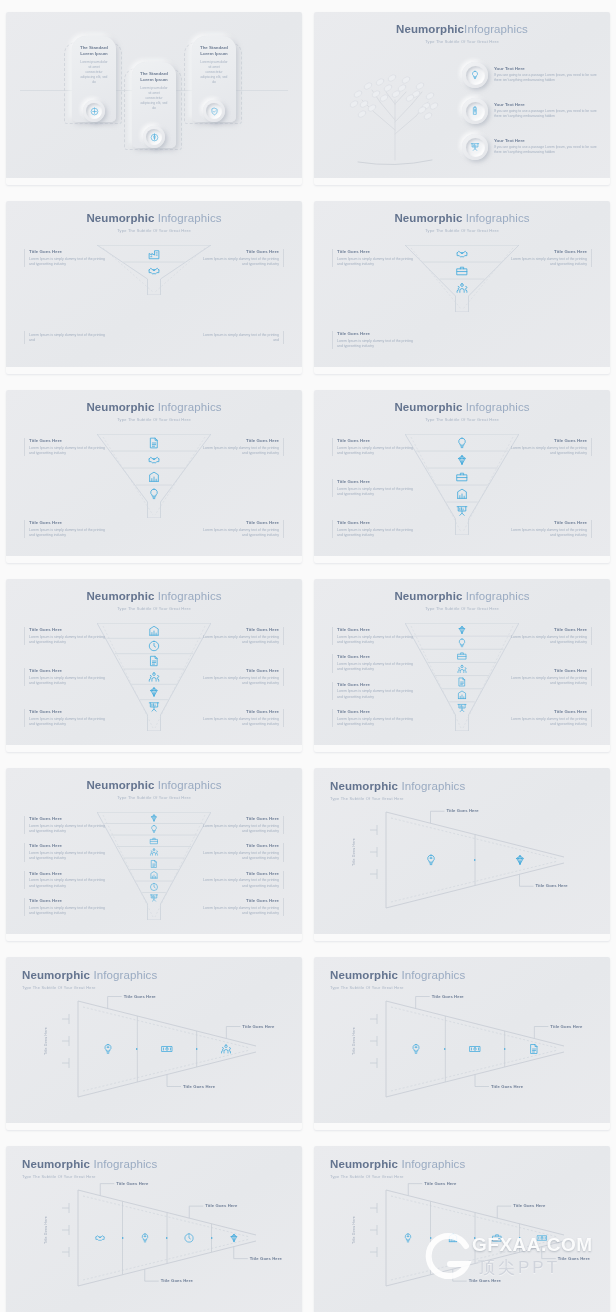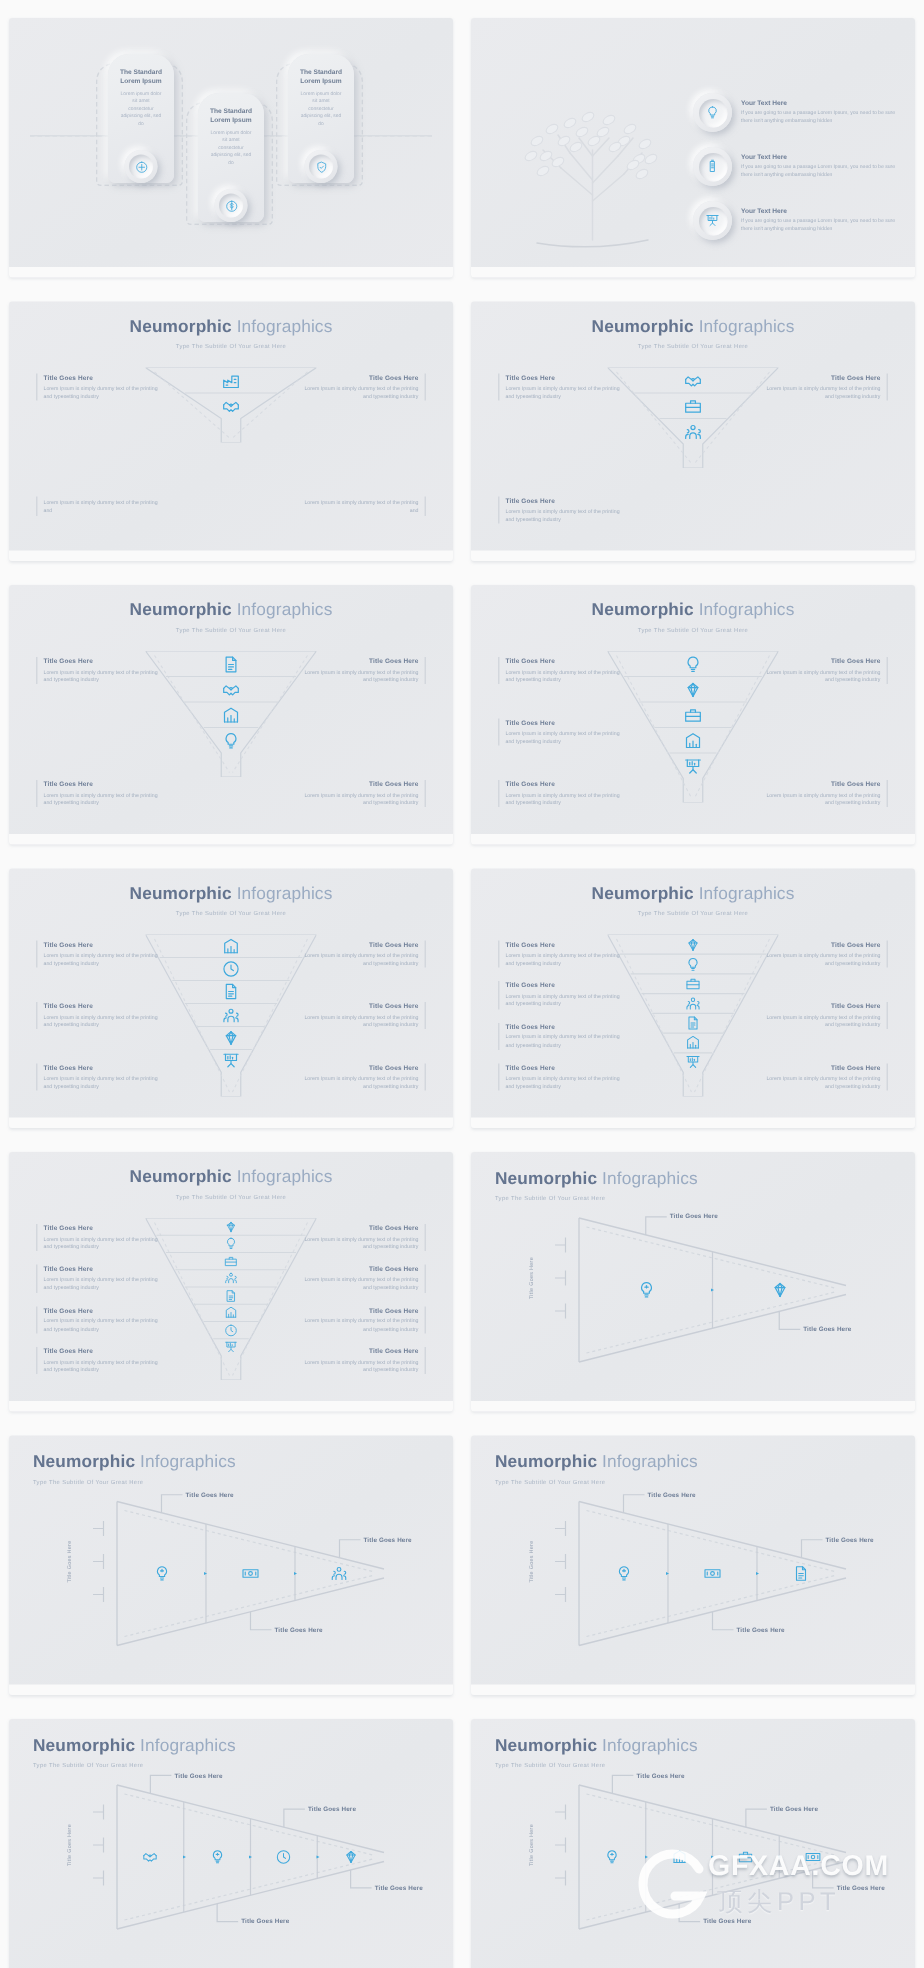--- a/index.html
+++ b/index.html
@@ -152,20 +152,24 @@
               <svg width="9" height="9" viewBox="0 0 24 24" fill="none" stroke="#3fa9dd" stroke-width="1.5" stroke-linecap="round" stroke-linejoin="round">
                 <path d="M12 3l7 3v5c0 4.5-3 8.3-7 10-4-1.7-7-5.5-7-10V6z"></path>
                 <path d="M9 12l2 2 4-4"></path>
               </svg>
             </span>
           </div>
         </div>
       </div>
     </div>
     <div class="slide">
+      <div class="hd" style="top: 11px;">
+        <div class="title"><span class="b">Neumorphic</span><span class="l">Infographics</span></div>
+        <div class="sub">Type The Subtitle Of Your Great Here</div>
+      </div>
       <svg width="118" height="110" viewBox="0 0 118 110" style="position: absolute; left: 22px; top: 48px;">
         <g stroke="#d9dcE1" stroke-width="1" fill="none" stroke-linecap="round">
           <path d="M59 100 V58"></path>
           <path d="M59 70 L38 52"></path>
           <path d="M59 74 L80 56"></path>
           <path d="M59 60 L44 42"></path>
           <path d="M59 62 L76 44"></path>
           <path d="M38 52 L26 40"></path>
           <path d="M80 56 L92 42"></path>
           <path d="M44 42 L36 30"></path>

